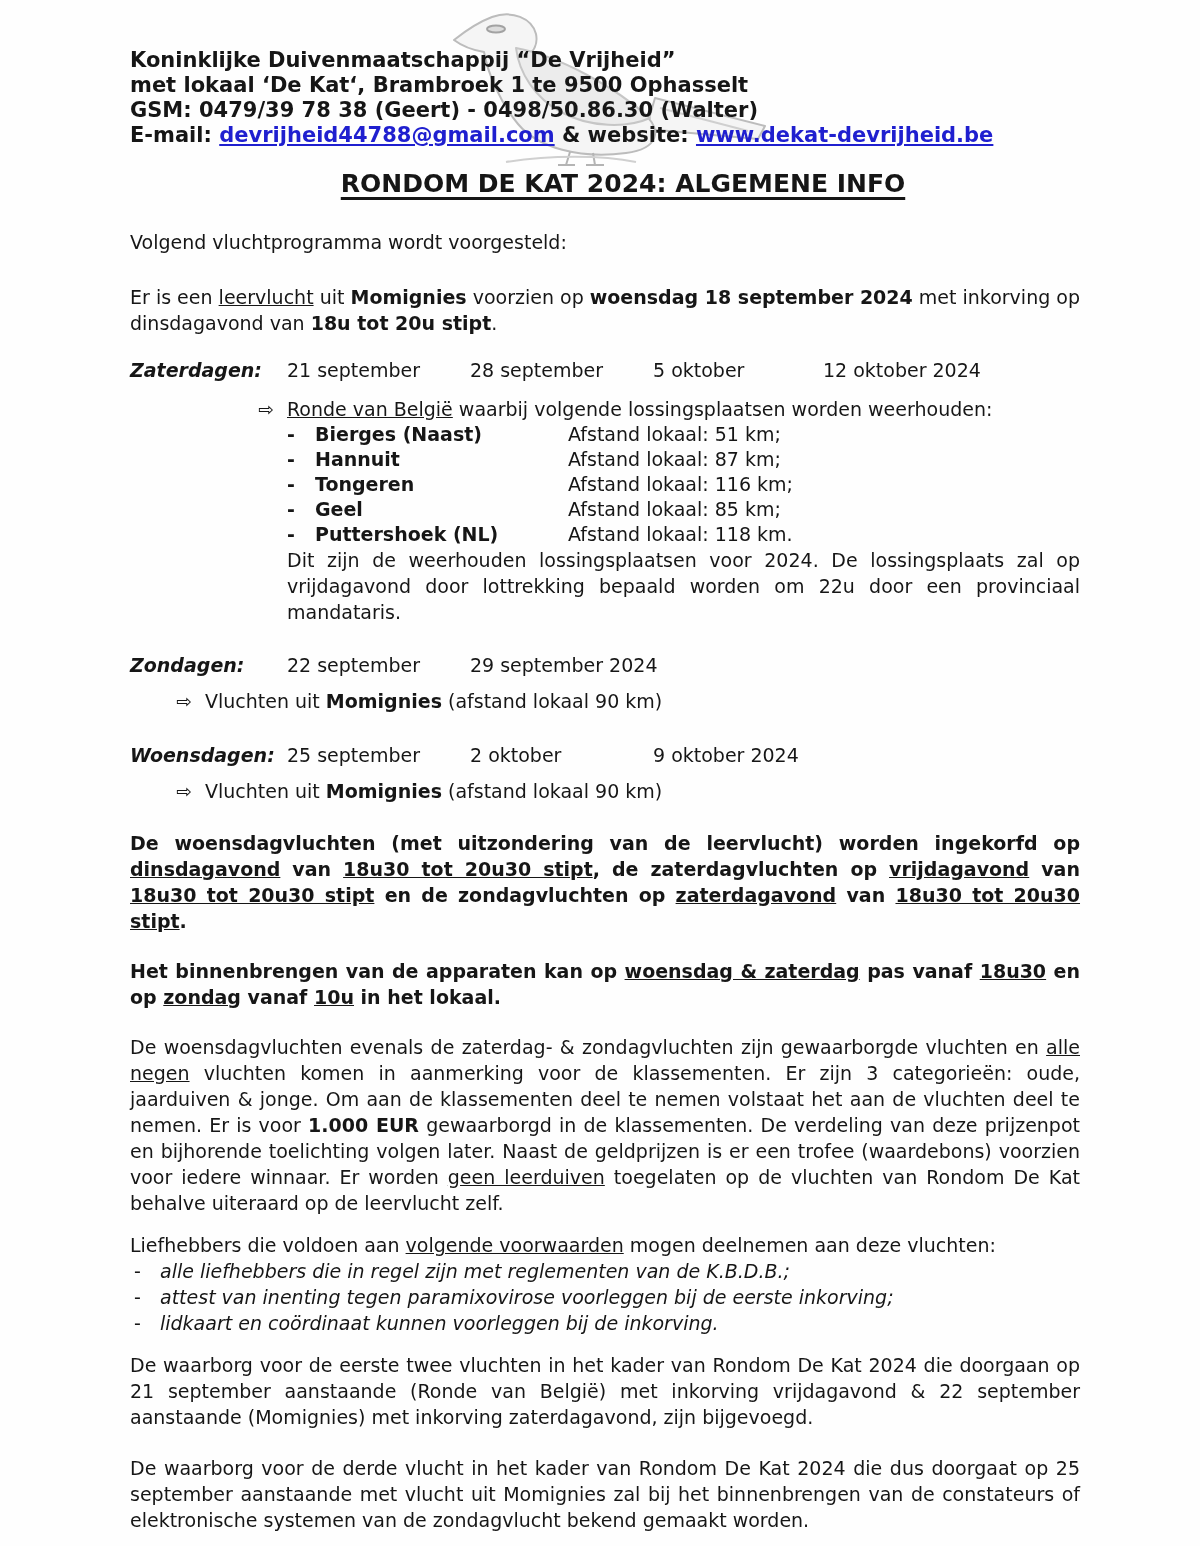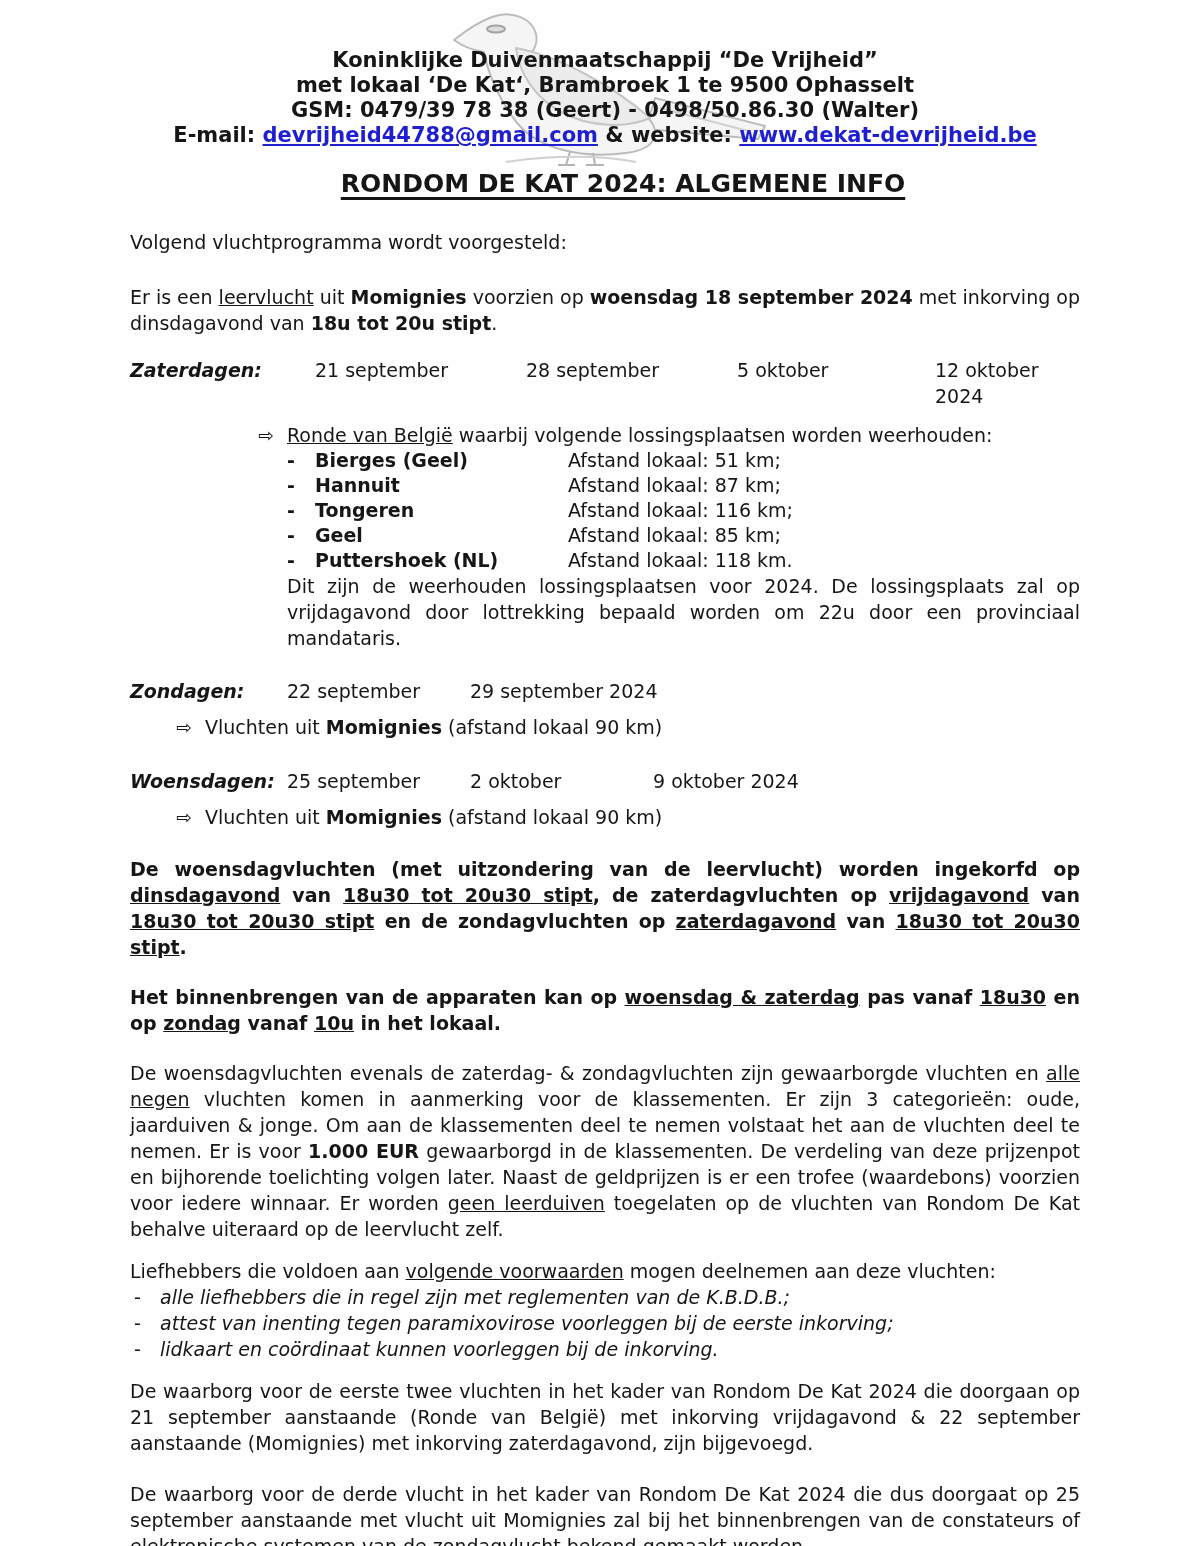--- a/index.html
+++ b/index.html
@@ -7,33 +7,33 @@
   .page {
     width: 1200px; height: 1546px;
     background: #fefefe;
     position: relative; overflow: hidden;
     font-family: "DejaVu Sans", "Liberation Sans", sans-serif;
     color: #161616;
   }
   .pigeon { position: absolute; left: 420px; top: 2px; width: 460px; height: 175px; z-index: 0; }
   .doc { position: relative; z-index: 1; padding: 48px 120px 0 130px; }
 
-  .letterhead { text-align: center; font-weight: bold; font-size: 21px; line-height: 25px; }
+  .letterhead { font-weight: bold; font-size: 21px; line-height: 25px; }
   .link { color: var(--link, #1f1fcf); text-decoration: underline; cursor: pointer; }
 
   .title-wrap { text-align: center; margin-top: 22px; line-height: 28px; }
   .title-text { font-size: 25px; font-weight: bold; text-decoration: underline; text-decoration-thickness: 3px; text-underline-offset: 5px; margin-left: 36px; }
 
   .body { font-size: 19px; line-height: 26px; }
   .intro { margin-top: 28px; }
   .para { text-align: justify; }
   .p-leervlucht { margin-top: 29px; }
 
   .sched-row { display: flex; }
-  .mt21 { margin-top: 21px; gap: 28px; } .mt27 { margin-top: 27px; } .mt28 { margin-top: 28px; }
+  .mt21 { margin-top: 21px; } .mt27 { margin-top: 27px; } .mt28 { margin-top: 28px; }
   .mt26 { margin-top: 26px; } .mt24 { margin-top: 24px; } .mt16 { margin-top: 16px; } .mt25 { margin-top: 25px; }
   .sched-label { flex: 0 0 157px; font-weight: bold; font-style: italic; }
   .dcol-a { flex: 0 0 183px; } .dcol-b { flex: 0 0 183px; } .dcol-c { flex: 0 0 170px; } .dcol-d { flex: 1; }
 
   .arrow-line { margin-left: 128px; }
   .mt13 { margin-top: 13px; } .mt10 { margin-top: 10px; margin-left: 46px; }
   .arrow { display: inline-block; width: 29px; }
 
   .places { margin-left: 157px; }
   .place-row { display: flex; line-height: 25px; }
@@ -96,21 +96,21 @@
         <span class="dcol-c">5 oktober</span>
         <span class="dcol-d">12 oktober 2024</span>
       </div>
       <div class="arrow-line mt13">
         <span class="arrow">⇨</span><span><span style="text-decoration: underline;">Ronde van België</span><span> waarbij volgende lossingsplaatsen worden weerhouden:</span></span>
       </div>
 
       <div class="places">
         <div class="place-row">
           <span class="place-dash">-</span>
-          <span class="place-name">Bierges (Geel)</span>
+          <span class="place-name">Bierges (Naast)</span>
           <span class="place-dist">Afstand lokaal: 51 km;</span>
         </div>
         <div class="place-row">
           <span class="place-dash">-</span>
           <span class="place-name">Hannuit</span>
           <span class="place-dist">Afstand lokaal: 87 km;</span>
         </div>
         <div class="place-row">
           <span class="place-dash">-</span>
           <span class="place-name">Tongeren</span>

